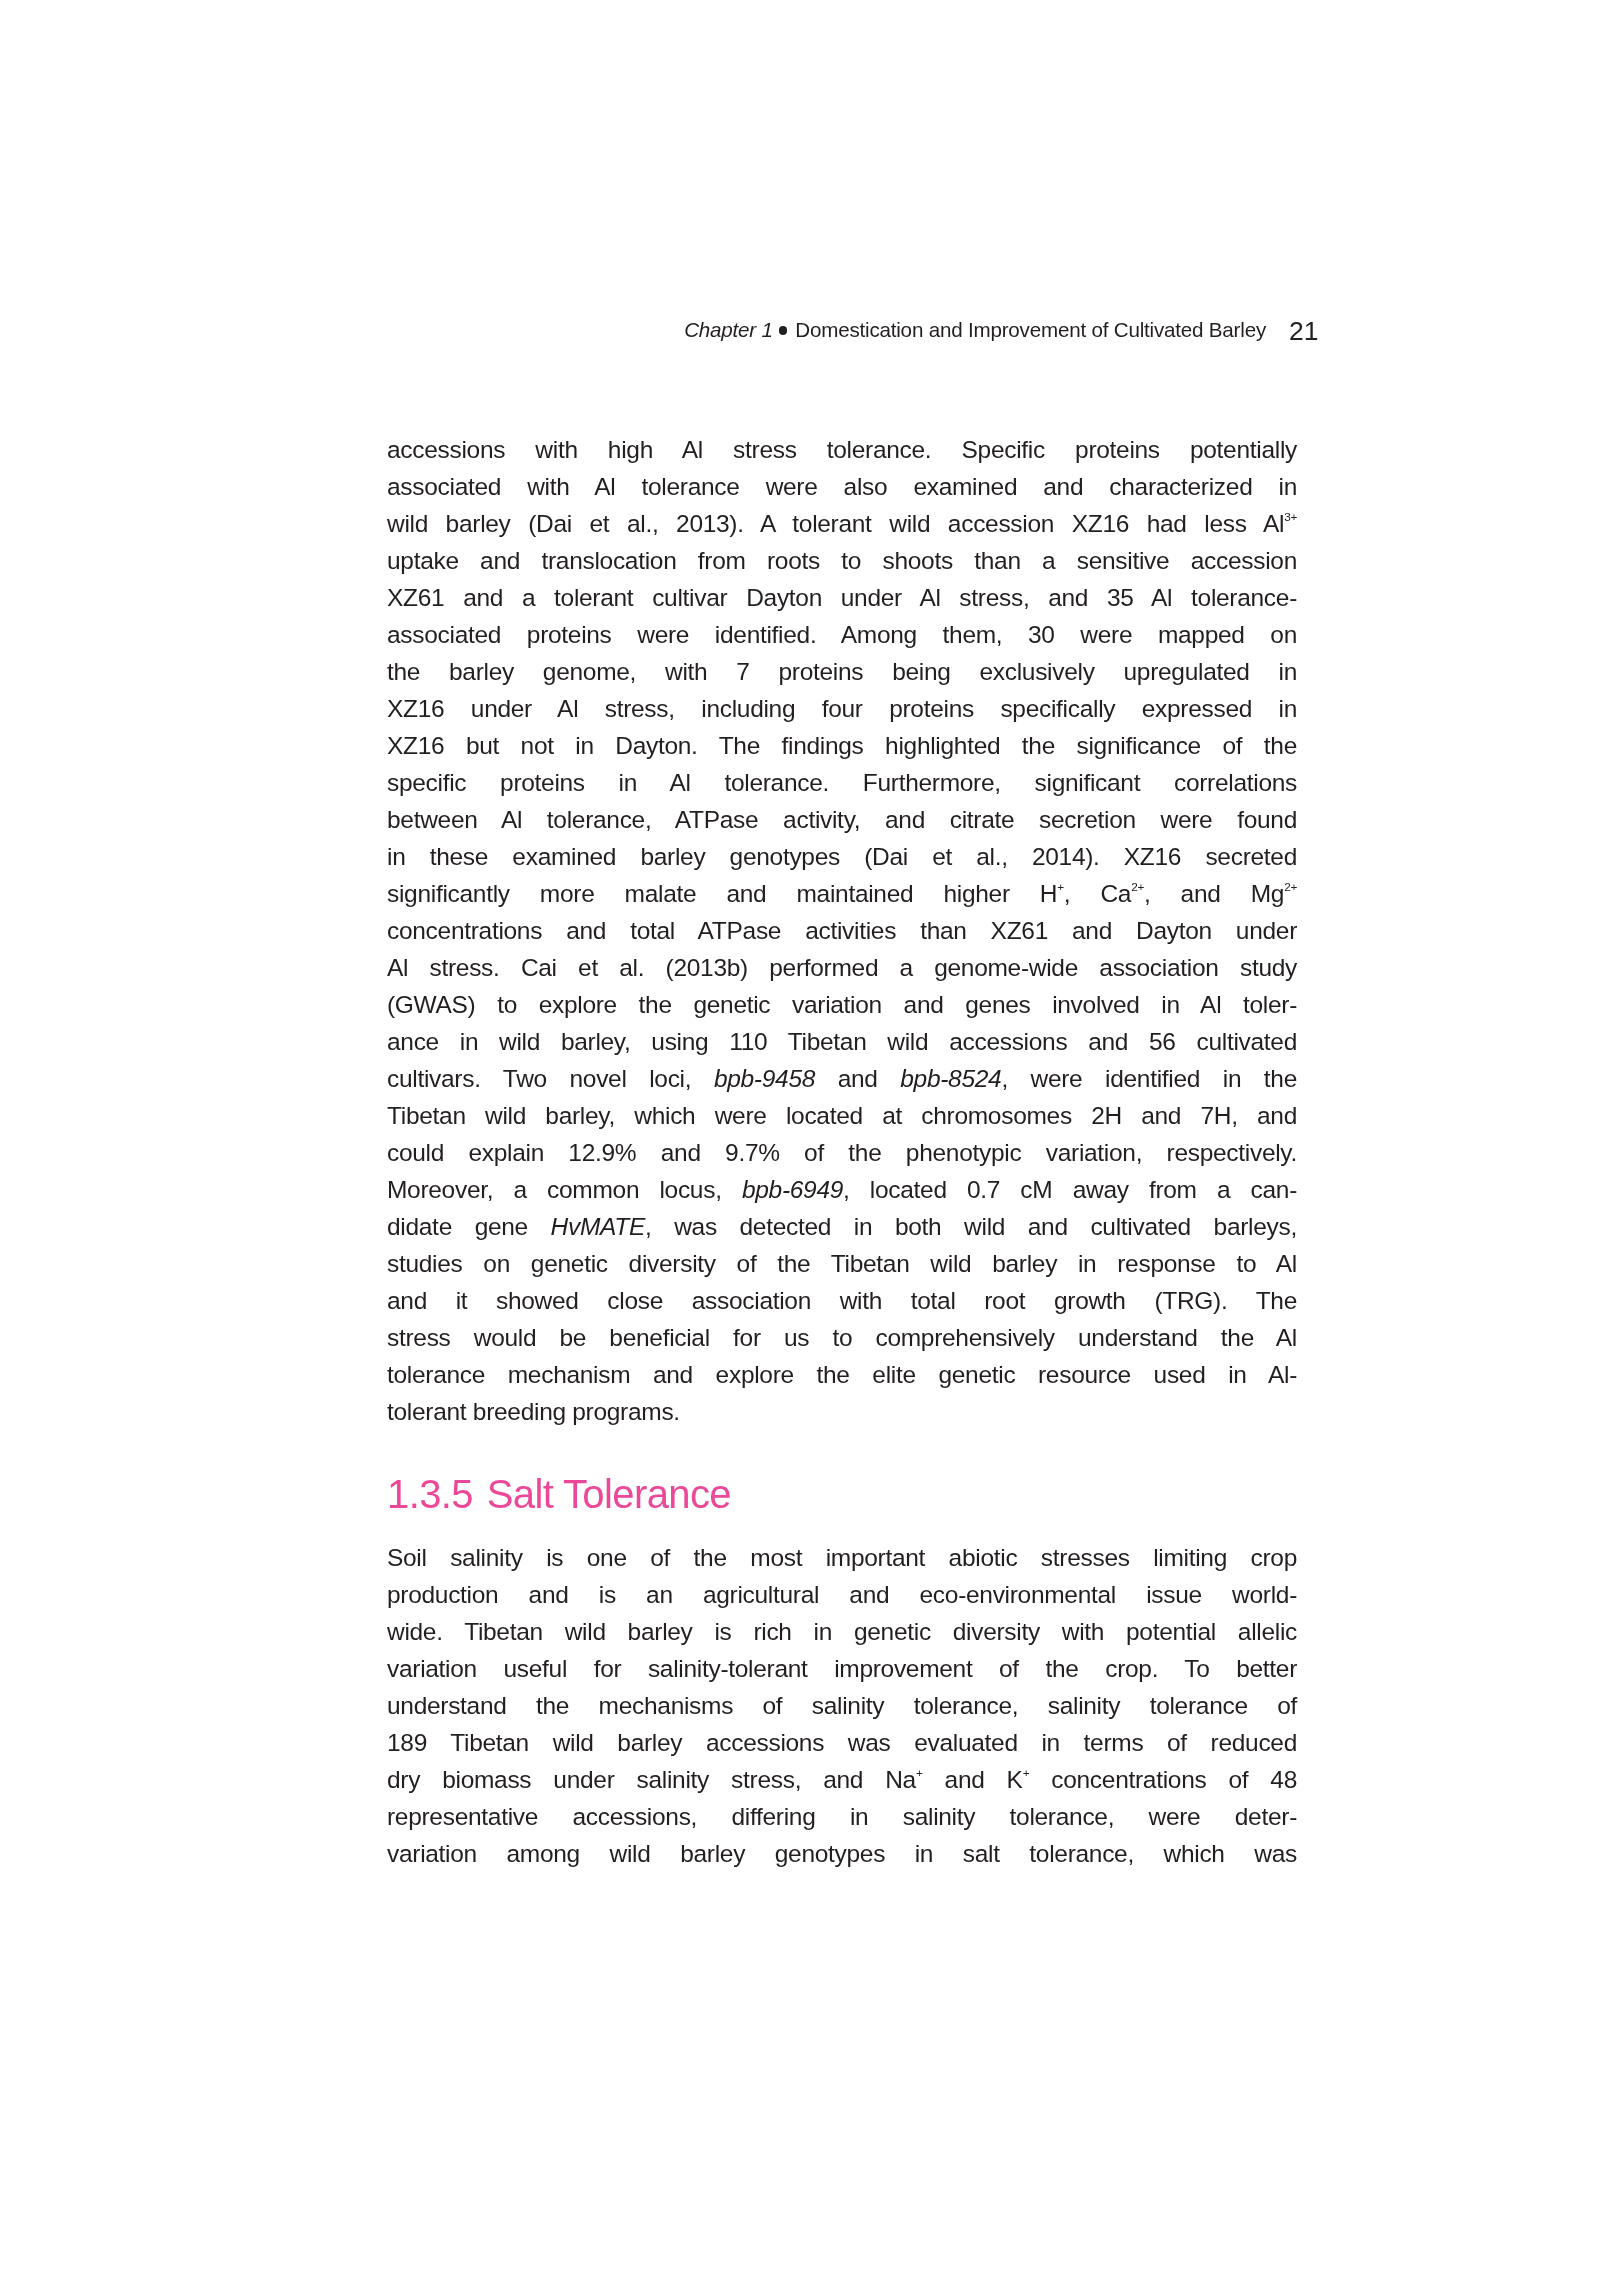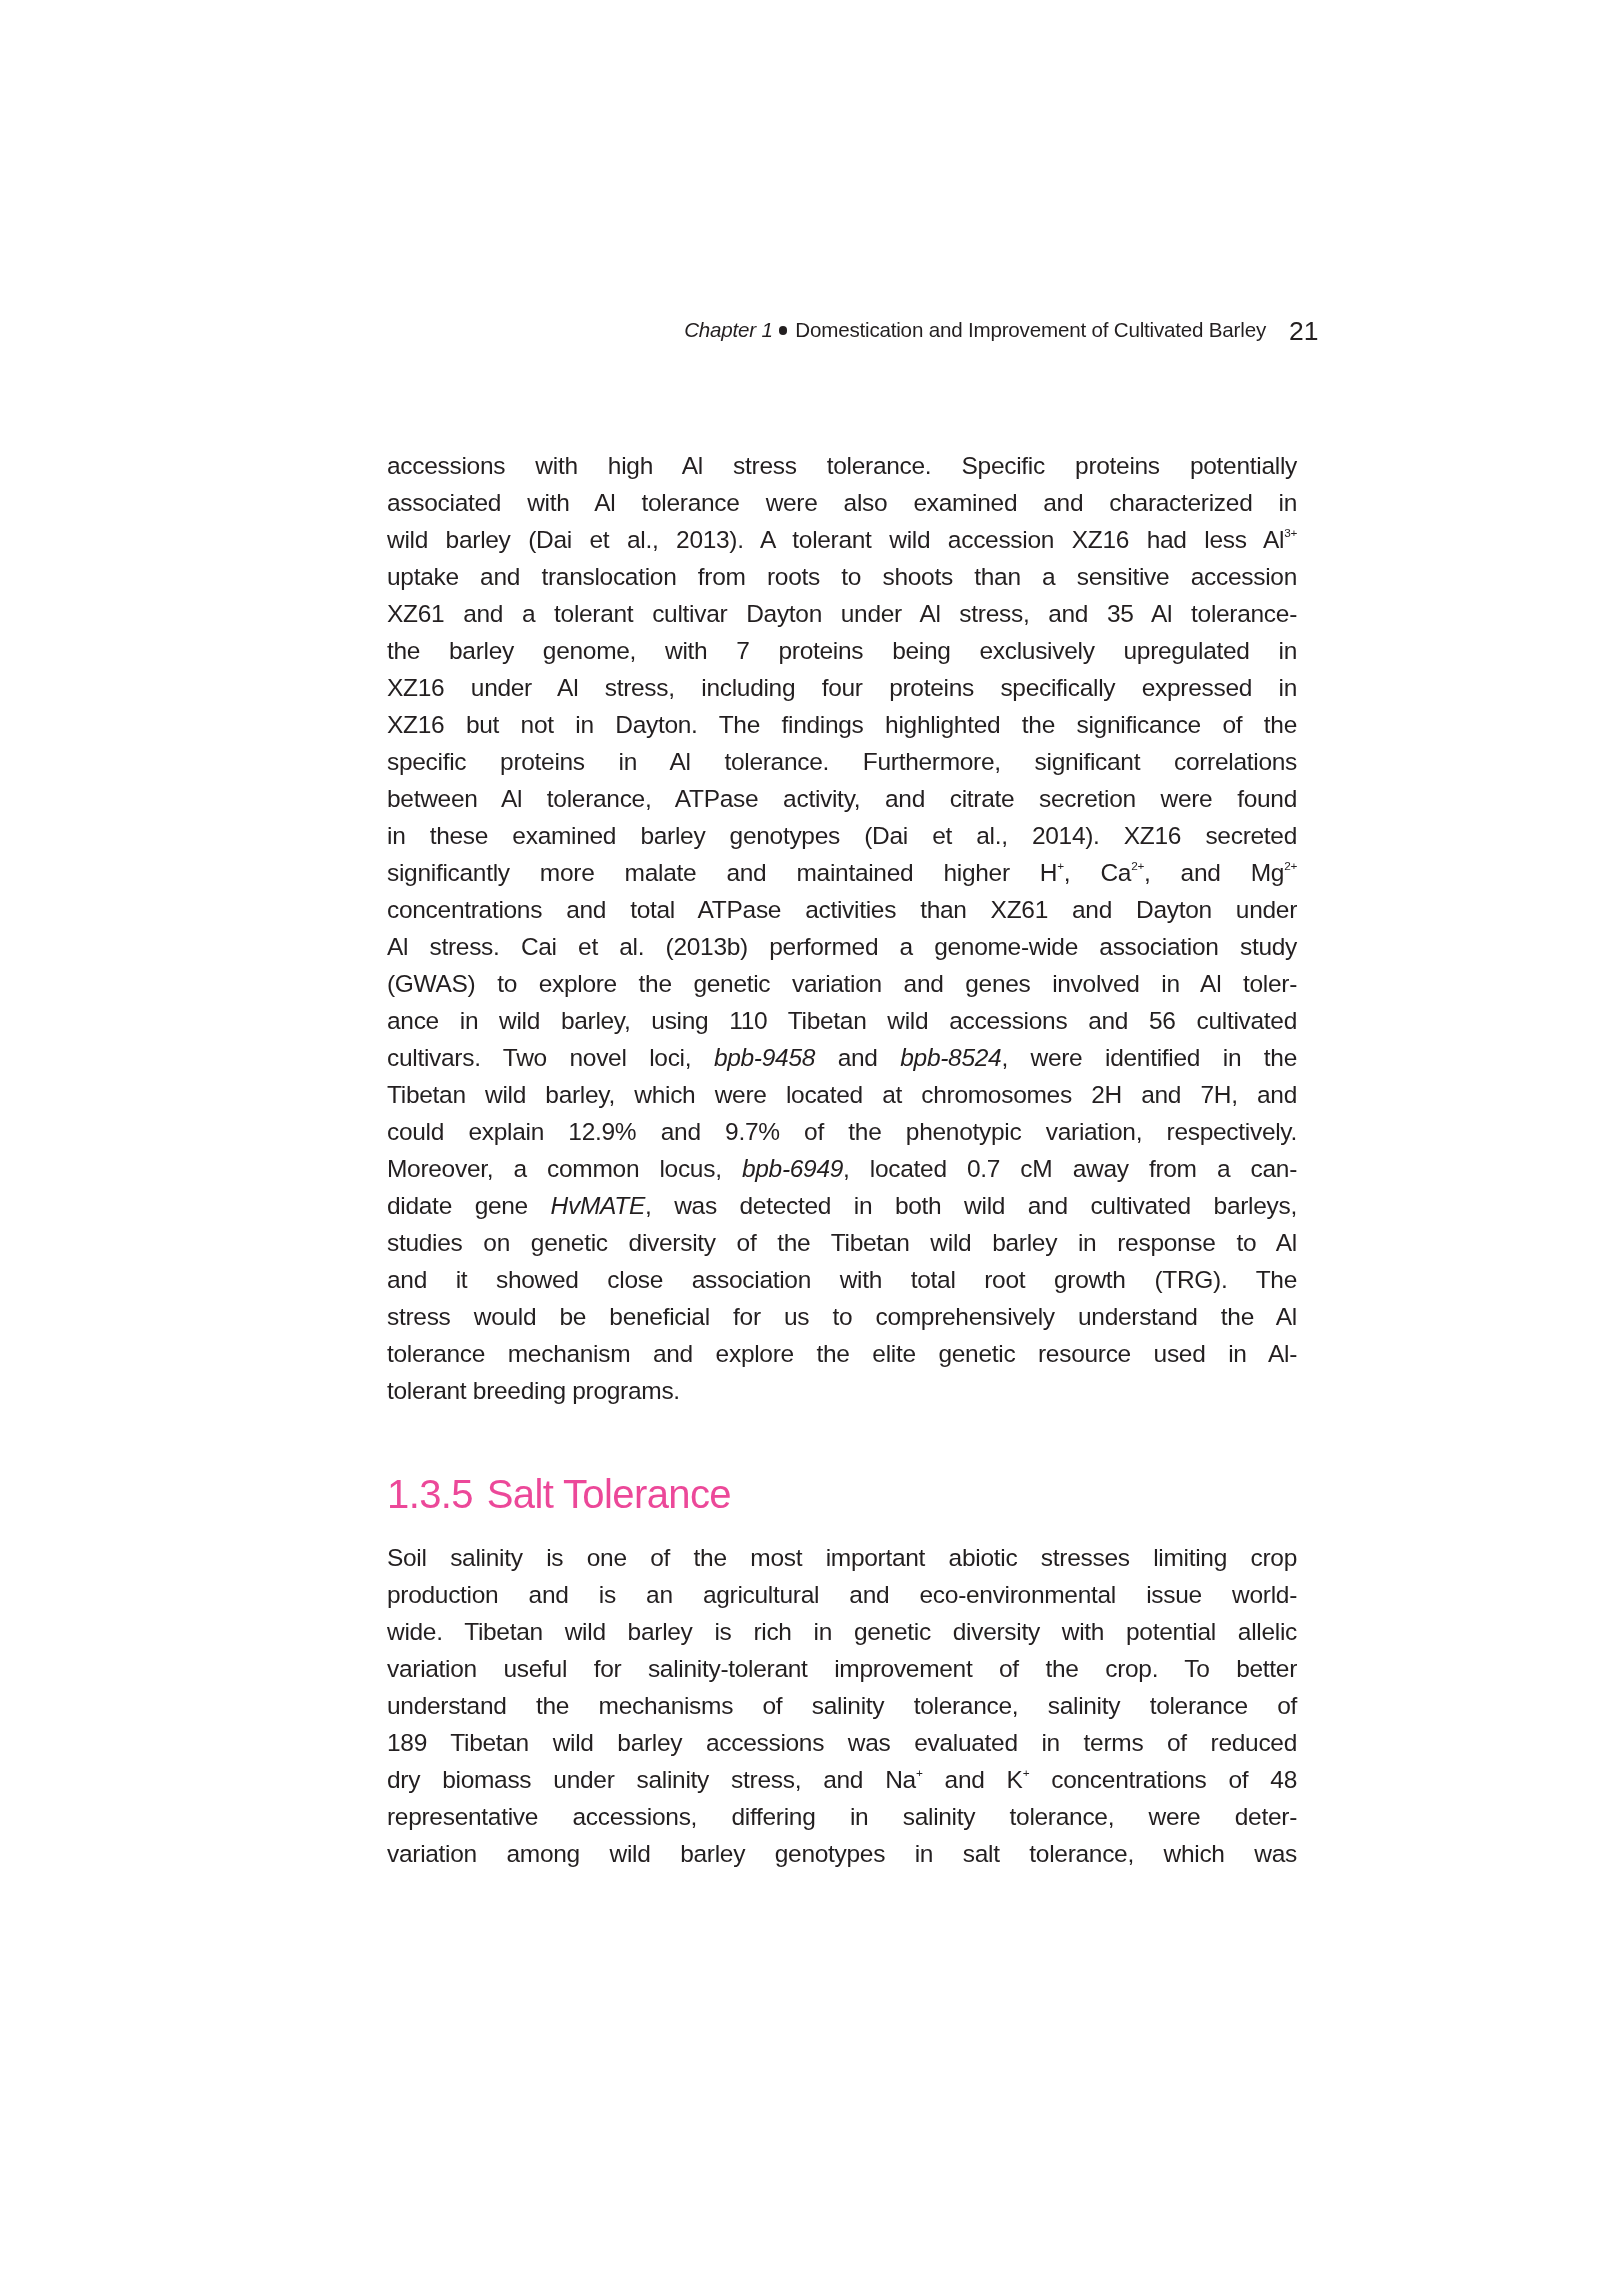--- a/index.html
+++ b/index.html
@@ -14,21 +14,21 @@
   .running-head .rh-bullet { display: inline-block; width: 8.8px; height: 8.8px; border-radius: 50%; background: #231f20; margin: 0 7.8px 2px 5.9px; vertical-align: middle; }
   .running-head .page-number { position: absolute; left: 1289px; top: 0px; font-size: 26.5px; }
   .body-text {
     position: absolute; left: 387px; width: 910px;
     font-family: "Liberation Sans", sans-serif; font-size: 24.5px; line-height: 37px; color: #231f20;
   }
   .line { display: block; height: 37px; white-space: nowrap; text-align: justify; text-align-last: justify; letter-spacing: -0.3px; }
   .line.last { text-align-last: left; }
   .line i { font-style: italic; }
   sup { font-size: 11.8px; vertical-align: 10.8px; line-height: 0; }
-  .para1 { top: 431px; margin-top: 16px; }
+  .para1 { top: 431px; }
   .heading {
     position: absolute; left: 387px; top: 1472px;
     font-family: "Liberation Sans", sans-serif; font-size: 40px; color: #ec4899; letter-spacing: -0.6px; white-space: nowrap;
   }
   .heading .num { margin-right: 13.7px; }
   .para2 { top: 1539px; }
 </style>
 </head>
 <body>
 
@@ -40,20 +40,21 @@
     </span>
     <span class="page-number">21</span>
   </div>
 
   <div class="body-text para1">
     <span class="line">accessions with high Al stress tolerance. Specific proteins potentially</span>
     <span class="line">associated with Al tolerance were also examined and characterized in</span>
     <span class="line"><span>wild barley (Dai et al., 2013). A tolerant wild accession XZ16 had less Al</span><sup>3+</sup></span>
     <span class="line">uptake and translocation from roots to shoots than a sensitive accession</span>
     <span class="line">XZ61 and a tolerant cultivar Dayton under Al stress, and 35 Al tolerance-</span>
+    <span class="line">associated proteins were identified. Among them, 30 were mapped on</span>
     <span class="line">the barley genome, with 7 proteins being exclusively upregulated in</span>
     <span class="line">XZ16 under Al stress, including four proteins specifically expressed in</span>
     <span class="line">XZ16 but not in Dayton. The findings highlighted the significance of the</span>
     <span class="line">specific proteins in Al tolerance. Furthermore, significant correlations</span>
     <span class="line">between Al tolerance, ATPase activity, and citrate secretion were found</span>
     <span class="line">in these examined barley genotypes (Dai et al., 2014). XZ16 secreted</span>
     <span class="line"><span>significantly more malate and maintained higher H</span><sup>+</sup><span>, Ca</span><sup>2+</sup><span>, and Mg</span><sup>2+</sup></span>
     <span class="line">concentrations and total ATPase activities than XZ61 and Dayton under</span>
     <span class="line">Al stress. Cai et al. (2013b) performed a genome-wide association study</span>
     <span class="line">(GWAS) to explore the genetic variation and genes involved in Al toler-</span>

